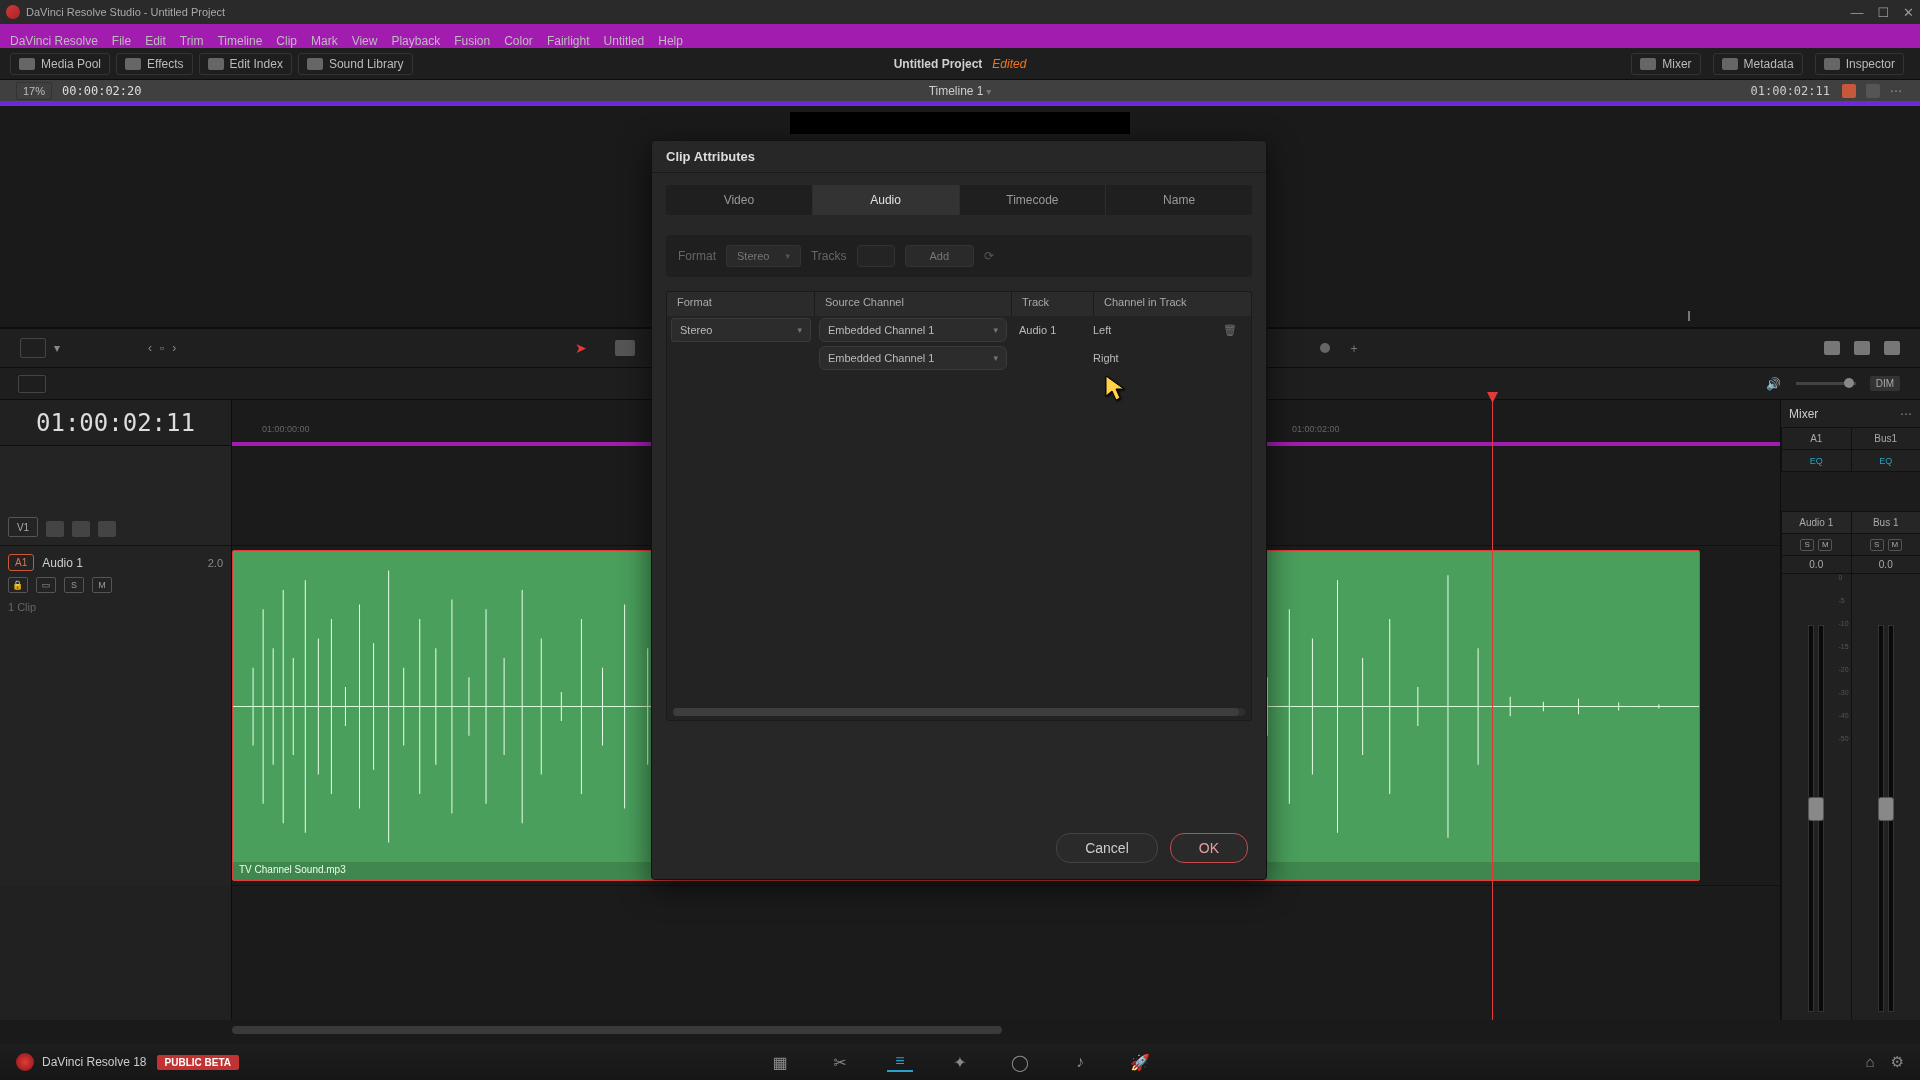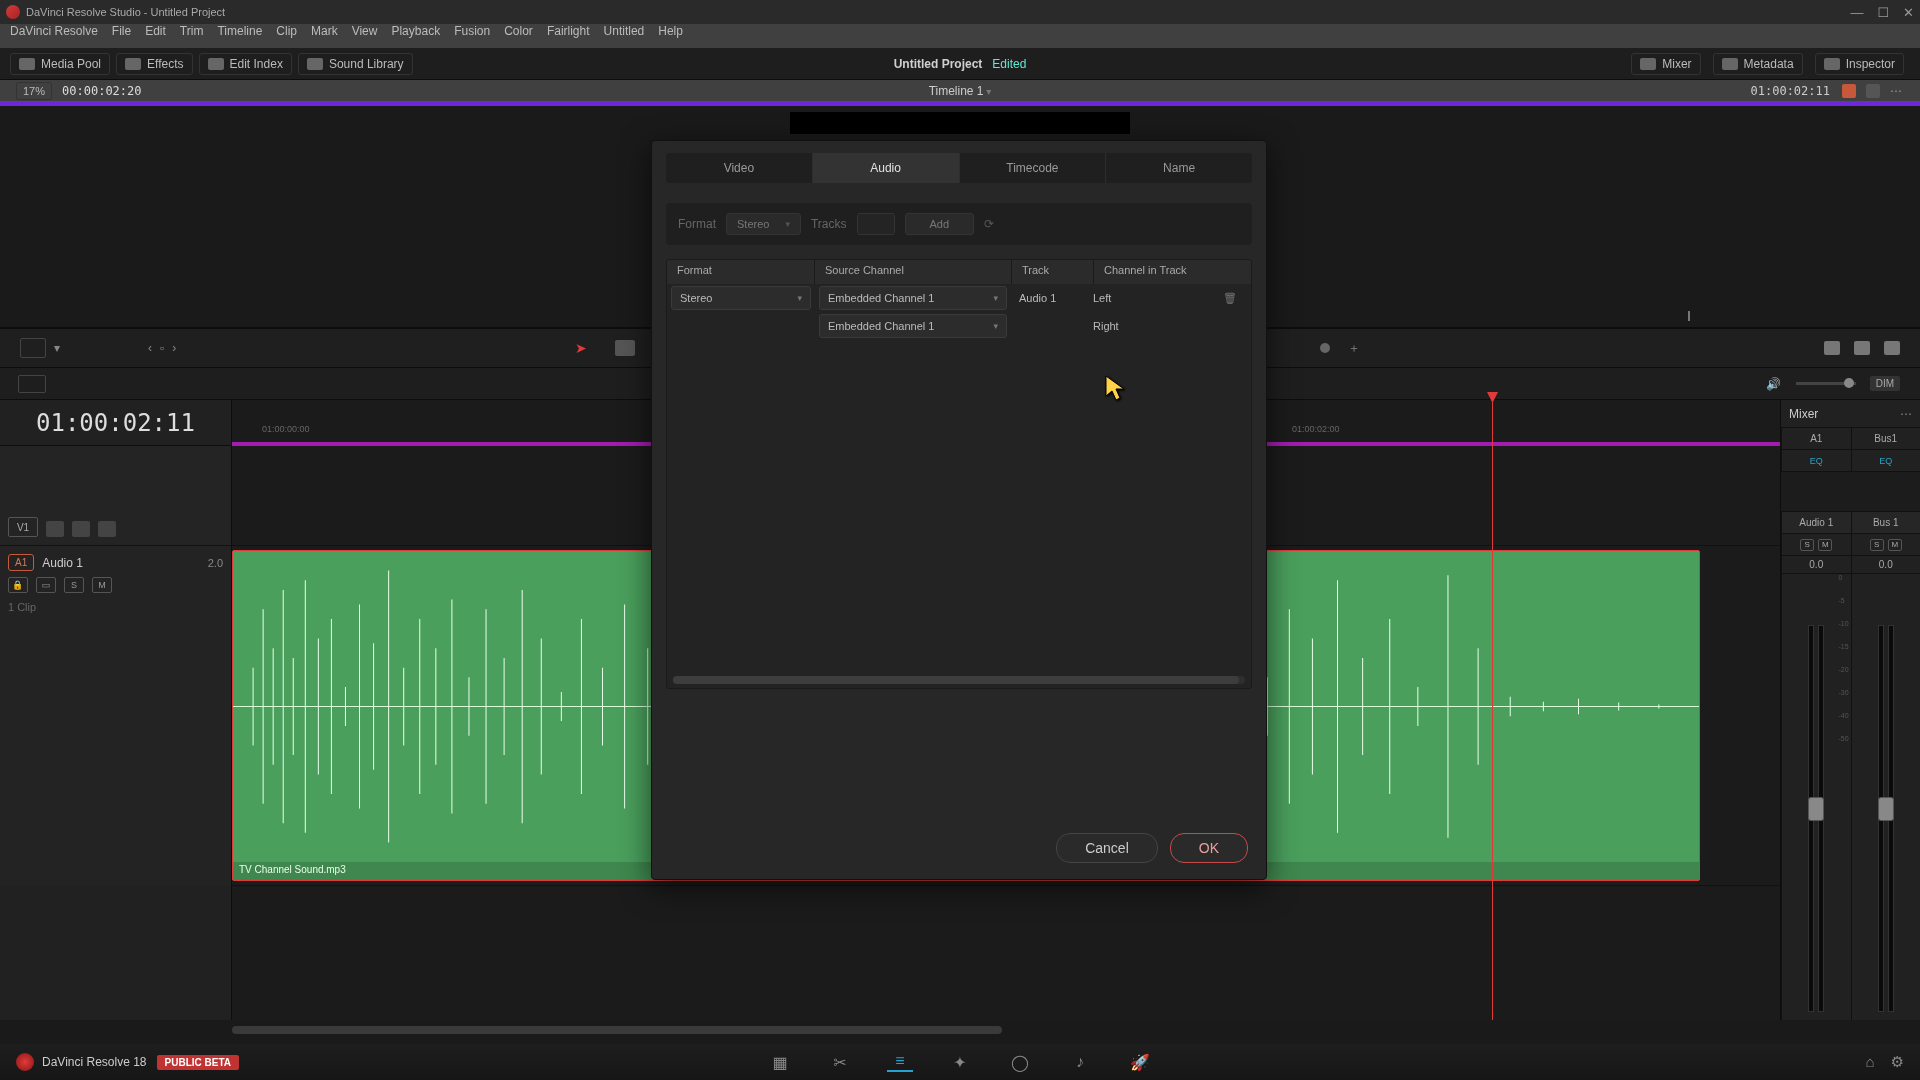--- a/index.html
+++ b/index.html
@@ -27,44 +27,44 @@
       width: 14px; height: 14px;
       background: linear-gradient(135deg,#d43a3a,#a22);
       border-radius: 50%;
       margin-right: 6px;
     }
     .win-controls { margin-left: auto; display: flex; gap: 14px; color: #999; }
     .win-controls span { cursor: pointer; font-size: 13px; }
     
     .menu-bar {
       height: 24px;
-      background: #404040;
+      background: #a21caf;
       display: flex;
-      align-items: flex-start;
+      align-items: flex-end;
       padding: 0 10px;
       gap: 14px;
       font-size: 12px;
       color: #bbb;
     }
     .menu-bar span { cursor: pointer; }
     
     .toolbar-row {
       height: 32px;
       background: #1e1e1e;
       border-bottom: 1px solid #0d0d0d;
       display: flex;
       align-items: center;
       padding: 0 10px;
       position: relative;
     }
     .tool-group { display:flex; align-items:center; gap:6px; padding:3px 8px; border:1px solid #333; border-radius:3px; margin-right:6px; cursor:pointer; color:#bbb; }
     .tool-icon { width:16px; height:12px; background:#666; border-radius:2px; }
     .center-title { position:absolute; left:50%; transform: translateX(-50%); display:flex; align-items:center; gap:10px; }
     .center-title .proj { font-weight:bold; color:#d0d0d0; }
-    .center-title .edited { color:#5eead4; }
+    .center-title .edited { color:#f97316; font-style:italic; }
     .right-tools { margin-left:auto; display:flex; gap:6px; }
     
     .sub-header {
       height: 26px;
       background: #404040;
       border-bottom: 5px solid #6d28d9;
       display: flex;
       align-items: center;
       padding: 0 16px;
       position: relative;
@@ -341,21 +341,21 @@
     }
     .r1{ height:28px;}
     .cell-sel{
       display:flex; align-items:center; justify-content:space-between;
       background:#2c2c2c; border:1px solid #3a3a3a; border-radius:3px;
       padding:3px 8px;
       height:24px;
     }
     .cell-sel::after{content:'▾'; color:#777; font-size:9px; margin-left:8px;}
     .cell-fmt{ width:140px; margin:2px 4px;}
-    .cell-src{ width:188px; margin:0 4px;}
+    .cell-src{ width:188px; margin:0 4px;border-radius:6px;}
     .cell-trk{ width:74px; padding:4px 8px;}
     .cell-cit{ flex:1; padding:4px 8px; display:flex; align-items:center;}
     .del-ic{ margin-left:auto; margin-right:6px; color:#777; font-size:11px;}
     .tbl-hscroll{ position:absolute; bottom:4px; left:6px; right:6px; height:8px; background:#2e2e2e; border-radius:4px;}
     .tbl-hscroll-thumb{ position:absolute; left:0; width:99%; height:8px; background:#3d3d3d; border-radius:4px;}
     .dlg-btns{
       position:absolute; bottom:16px; right:18px;
       display:flex; gap:12px;
     }
     .dlg-btn{
@@ -668,20 +668,21 @@
     <span class="page-ic">♪</span>
     <span class="page-ic">🚀</span>
   </div>
   <div class="br-icons">
     <span>⌂</span>
     <span>⚙</span>
   </div>
 </div>
 
 <div class="dialog">
+  <div class="dlg-title">Clip Attributes</div>
   <div class="dlg-body">
     <div class="dlg-tabs">
       <div class="dlg-tab">Video</div>
       <div class="dlg-tab active">Audio</div>
       <div class="dlg-tab">Timecode</div>
       <div class="dlg-tab">Name</div>
     </div>
 
     <div class="fmt-bar">
       <span class="fmt-label">Format</span>

